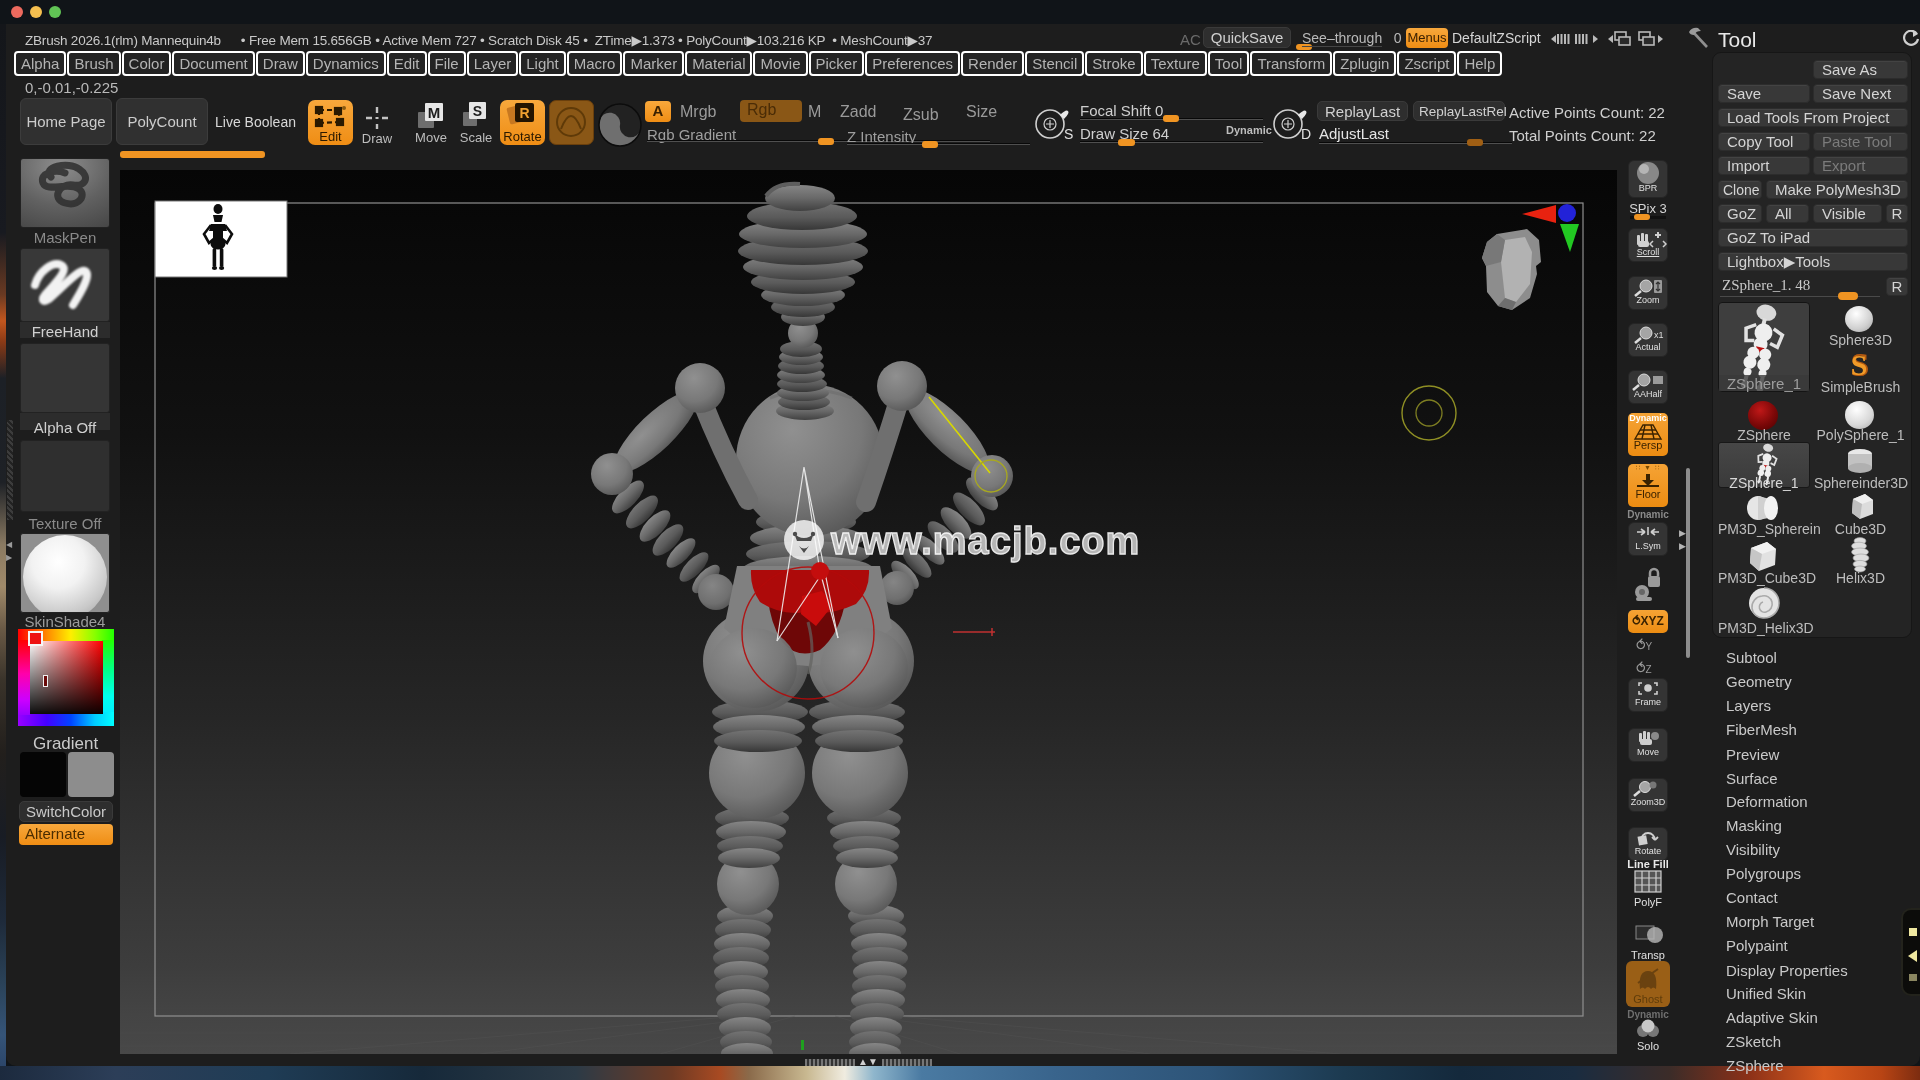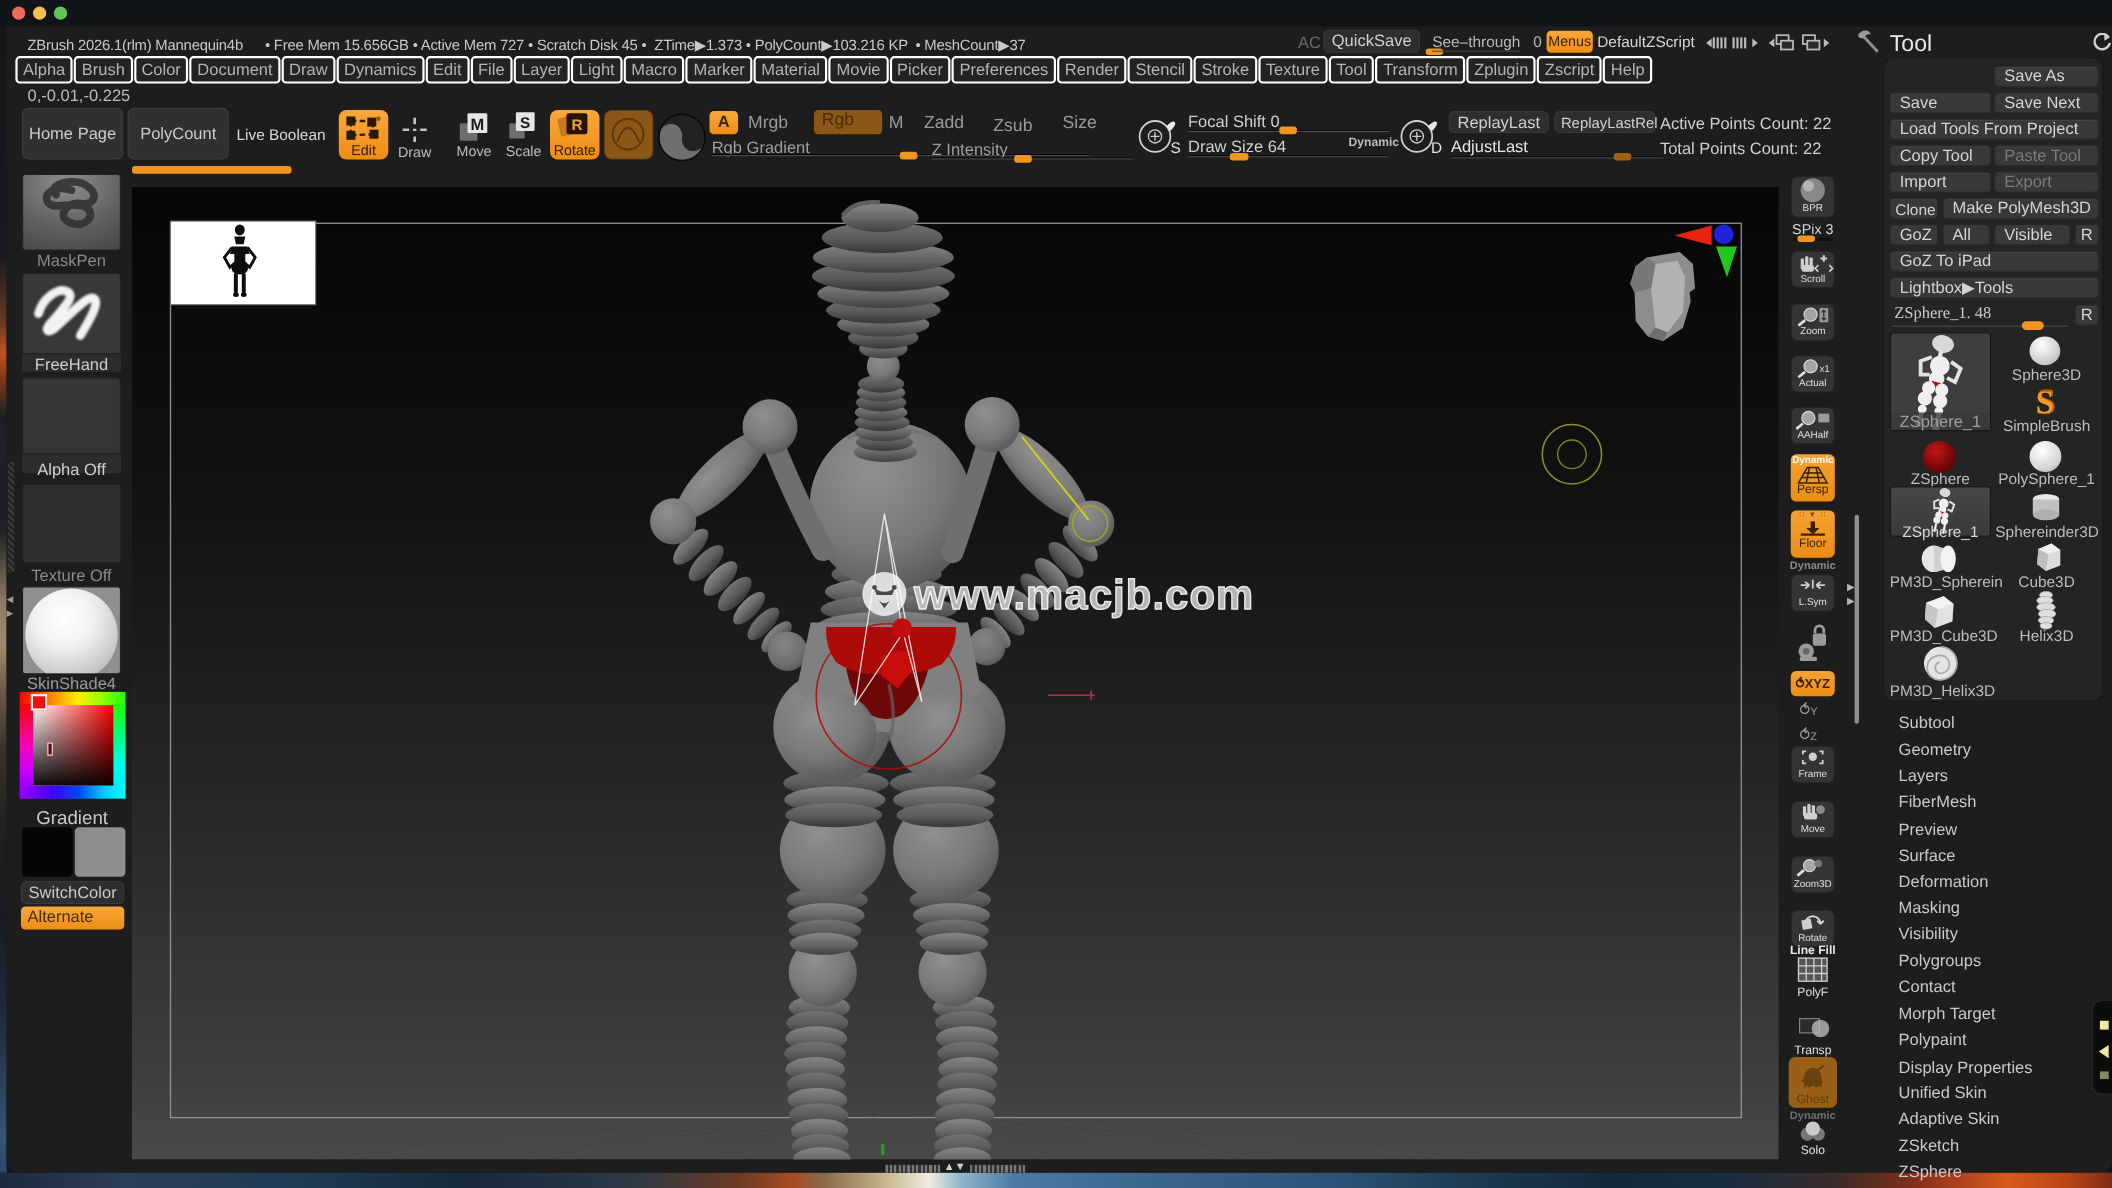--- a/index.html
+++ b/index.html
@@ -496,21 +496,21 @@
     <svg width="38" height="20" viewBox="0 0 38 20">
         <g fill="#cfcfcf">
           <rect x="8" y="6" width="3" height="10" rx="1"></rect>
           <rect x="12" y="4" width="3" height="12" rx="1"></rect>
           <rect x="16" y="5" width="3" height="11" rx="1"></rect>
           <rect x="9" y="12" width="11" height="6" rx="2"></rect>
           <path d="M26 6 h6 M29 3 v6" stroke="#cfcfcf" stroke-width="2"></path>
           <path d="M24 12 l-3 3 3 3 M34 12 l3 3 -3 3" stroke="#cfcfcf" stroke-width="1.5" fill="none"></path>
         </g>
       </svg>
-    <div class="icolbl" style="width:38px;margin-top:-6px;">Scroll</div>
+    <div class="icolbl" style="width:38px;margin-top:-6px;text-decoration:underline;">Scroll</div>
   </div>
   <div class="abs icobtn" style="left:1628px;top:276px;">
     <svg width="38" height="20" viewBox="0 0 38 20">
         <circle cx="17" cy="9" r="6" fill="#a5a5a5" stroke="#ddd"></circle>
         <path d="M12 14 L6 19" stroke="#ddd" stroke-width="2.5"></path>
         <rect x="25" y="3" width="8" height="13" rx="1" fill="#999"></rect>
         <path d="M29 5 v9 M27 7 l2 -2 2 2 M27 12 l2 2 2 -2" stroke="#333" stroke-width="1.2" fill="none"></path>
       </svg>
     <div class="icolbl" style="width:38px;margin-top:-6px;">Zoom</div>
   </div>

